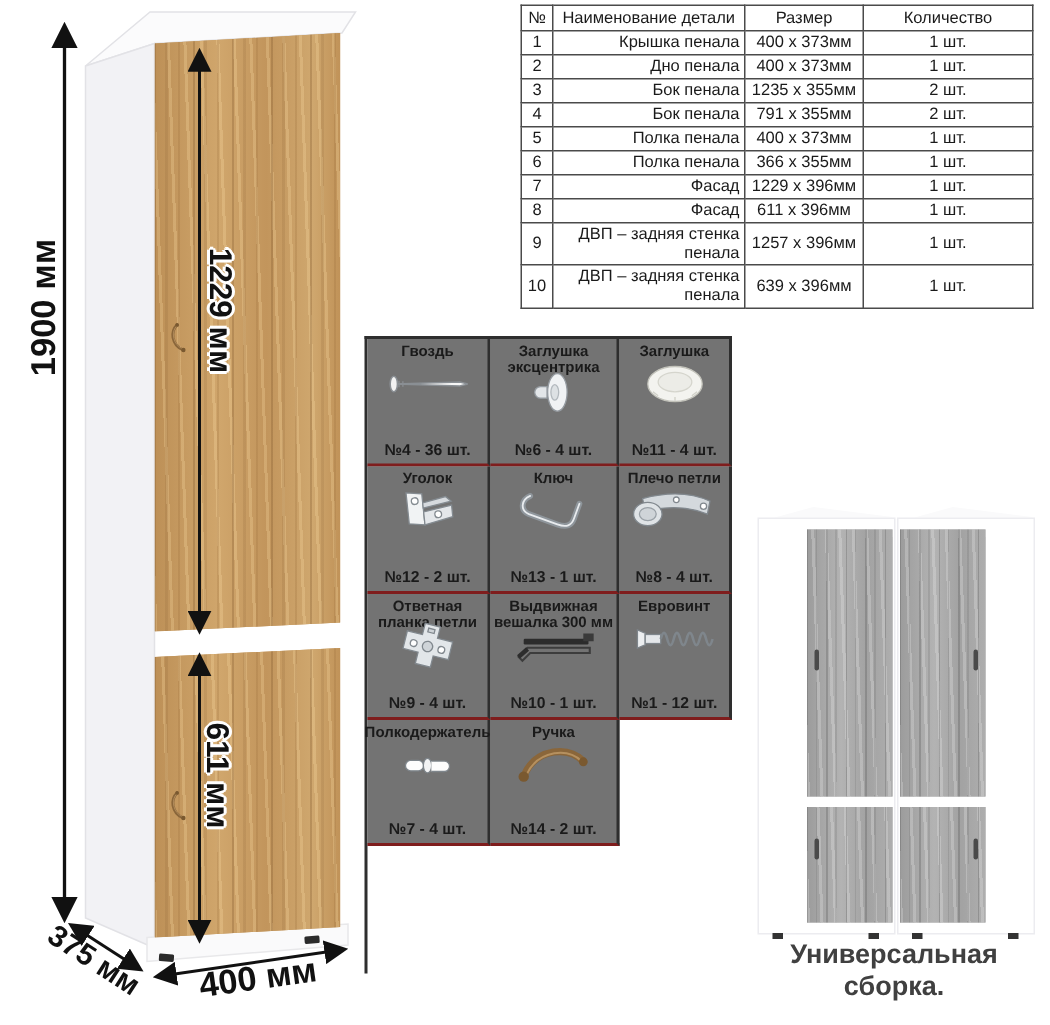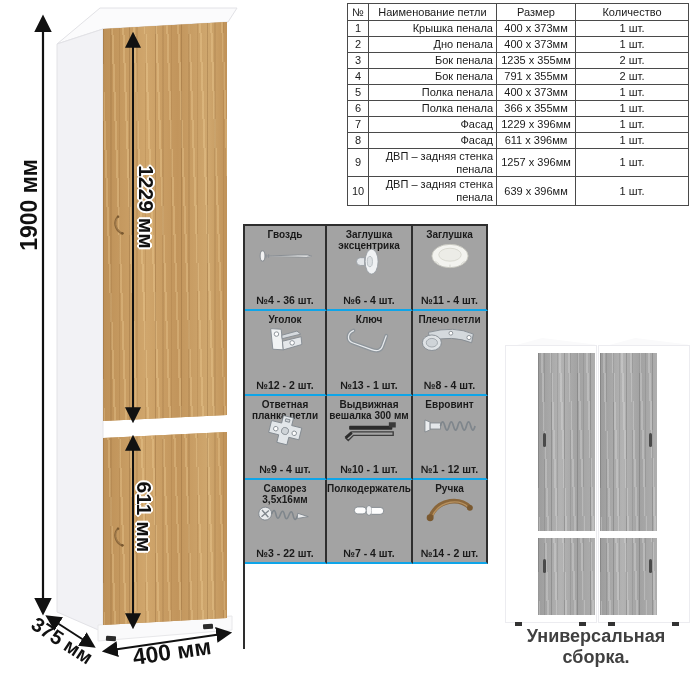--- a/index.html
+++ b/index.html
@@ -38,21 +38,21 @@
   .parts-table th{font-weight:normal;text-align:center;height:14px;}
   .parts-table td{height:13px;}
   .parts-table td:nth-child(1){text-align:center;}
   .parts-table td:nth-child(2){text-align:right;margin-left:40px;}
   .parts-table td:nth-child(3),.parts-table td:nth-child(4){text-align:center;}
 
   
   .hw-grid{position:absolute;left:243px;top:224px;display:grid;
            grid-template-columns:82px 86px 75px;grid-template-rows:85px 85px 84px 84px 85px;
            border-top:2px solid #2e2e2e;border-left:2px solid #2e2e2e;}
-  .hw-cell{border-right:2px solid #2e2e2e;border-bottom:2px solid #0ea5e9;background:#a3a3a3;
+  .hw-cell{border-right:2px solid #2e2e2e;border-bottom:2px solid #7f1d1d;background:#737373;
            box-sizing:border-box;display:flex;flex-direction:column;align-items:center;
            justify-content:space-between;padding:3px 2px;}
   .hw-cell.ghost{grid-column:3;grid-row:5;border:none;background:#fff;}
   .hw-name{font-weight:bold;font-size:10px;text-align:center;line-height:1.12;}
   .hw-qty{font-weight:bold;font-size:10.5px;white-space:nowrap;margin-top:22px;}
   .hw-ico{flex:1 1 auto;min-height:0;display:flex;align-items:center;justify-content:center;}
   .hw-svg{width:66px;height:38px;}
 
   
   .mini{position:absolute;top:345px;width:92px;height:278px;}
@@ -224,21 +224,21 @@
     <colgroup>
         <col style="width:21px">
         <col style="width:128px">
         <col style="width:79px">
         <col style="width:113px">
       </colgroup>
     <thead>
       <tr>
 
       <th>№</th>
-          <th>Наименование петли</th>
+          <th>Наименование детали</th>
           <th>Размер</th>
           <th>Количество</th>
         </tr>
     </thead>
     <tbody>
 
         <tr>
           <td>1</td>
           <td>Крышка пенала</td>
           <td>400 х 373мм</td>
@@ -398,29 +398,20 @@
         <div class="hw-name">Евровинт</div>
         <div class="hw-ico">
           <svg class="hw-svg" viewBox="0 0 70 44">
             <use href="#euro-screw-icon"></use>
           </svg>
         </div>
         <div class="hw-qty">№1 - 12 шт.</div>
       </div>
 
 
-      <div class="hw-cell">
-        <div class="hw-name">Саморез 3,5х16мм</div>
-        <div class="hw-ico">
-          <svg class="hw-svg" viewBox="0 0 70 44">
-            <use href="#screw-icon"></use>
-          </svg>
-        </div>
-        <div class="hw-qty">№3 - 22 шт.</div>
-      </div>
 
       <div class="hw-cell">
         <div class="hw-name">Полкодержатель</div>
         <div class="hw-ico">
           <svg class="hw-svg" viewBox="0 0 70 44">
             <use href="#pin-icon"></use>
           </svg>
         </div>
         <div class="hw-qty">№7 - 4 шт.</div>
       </div>

